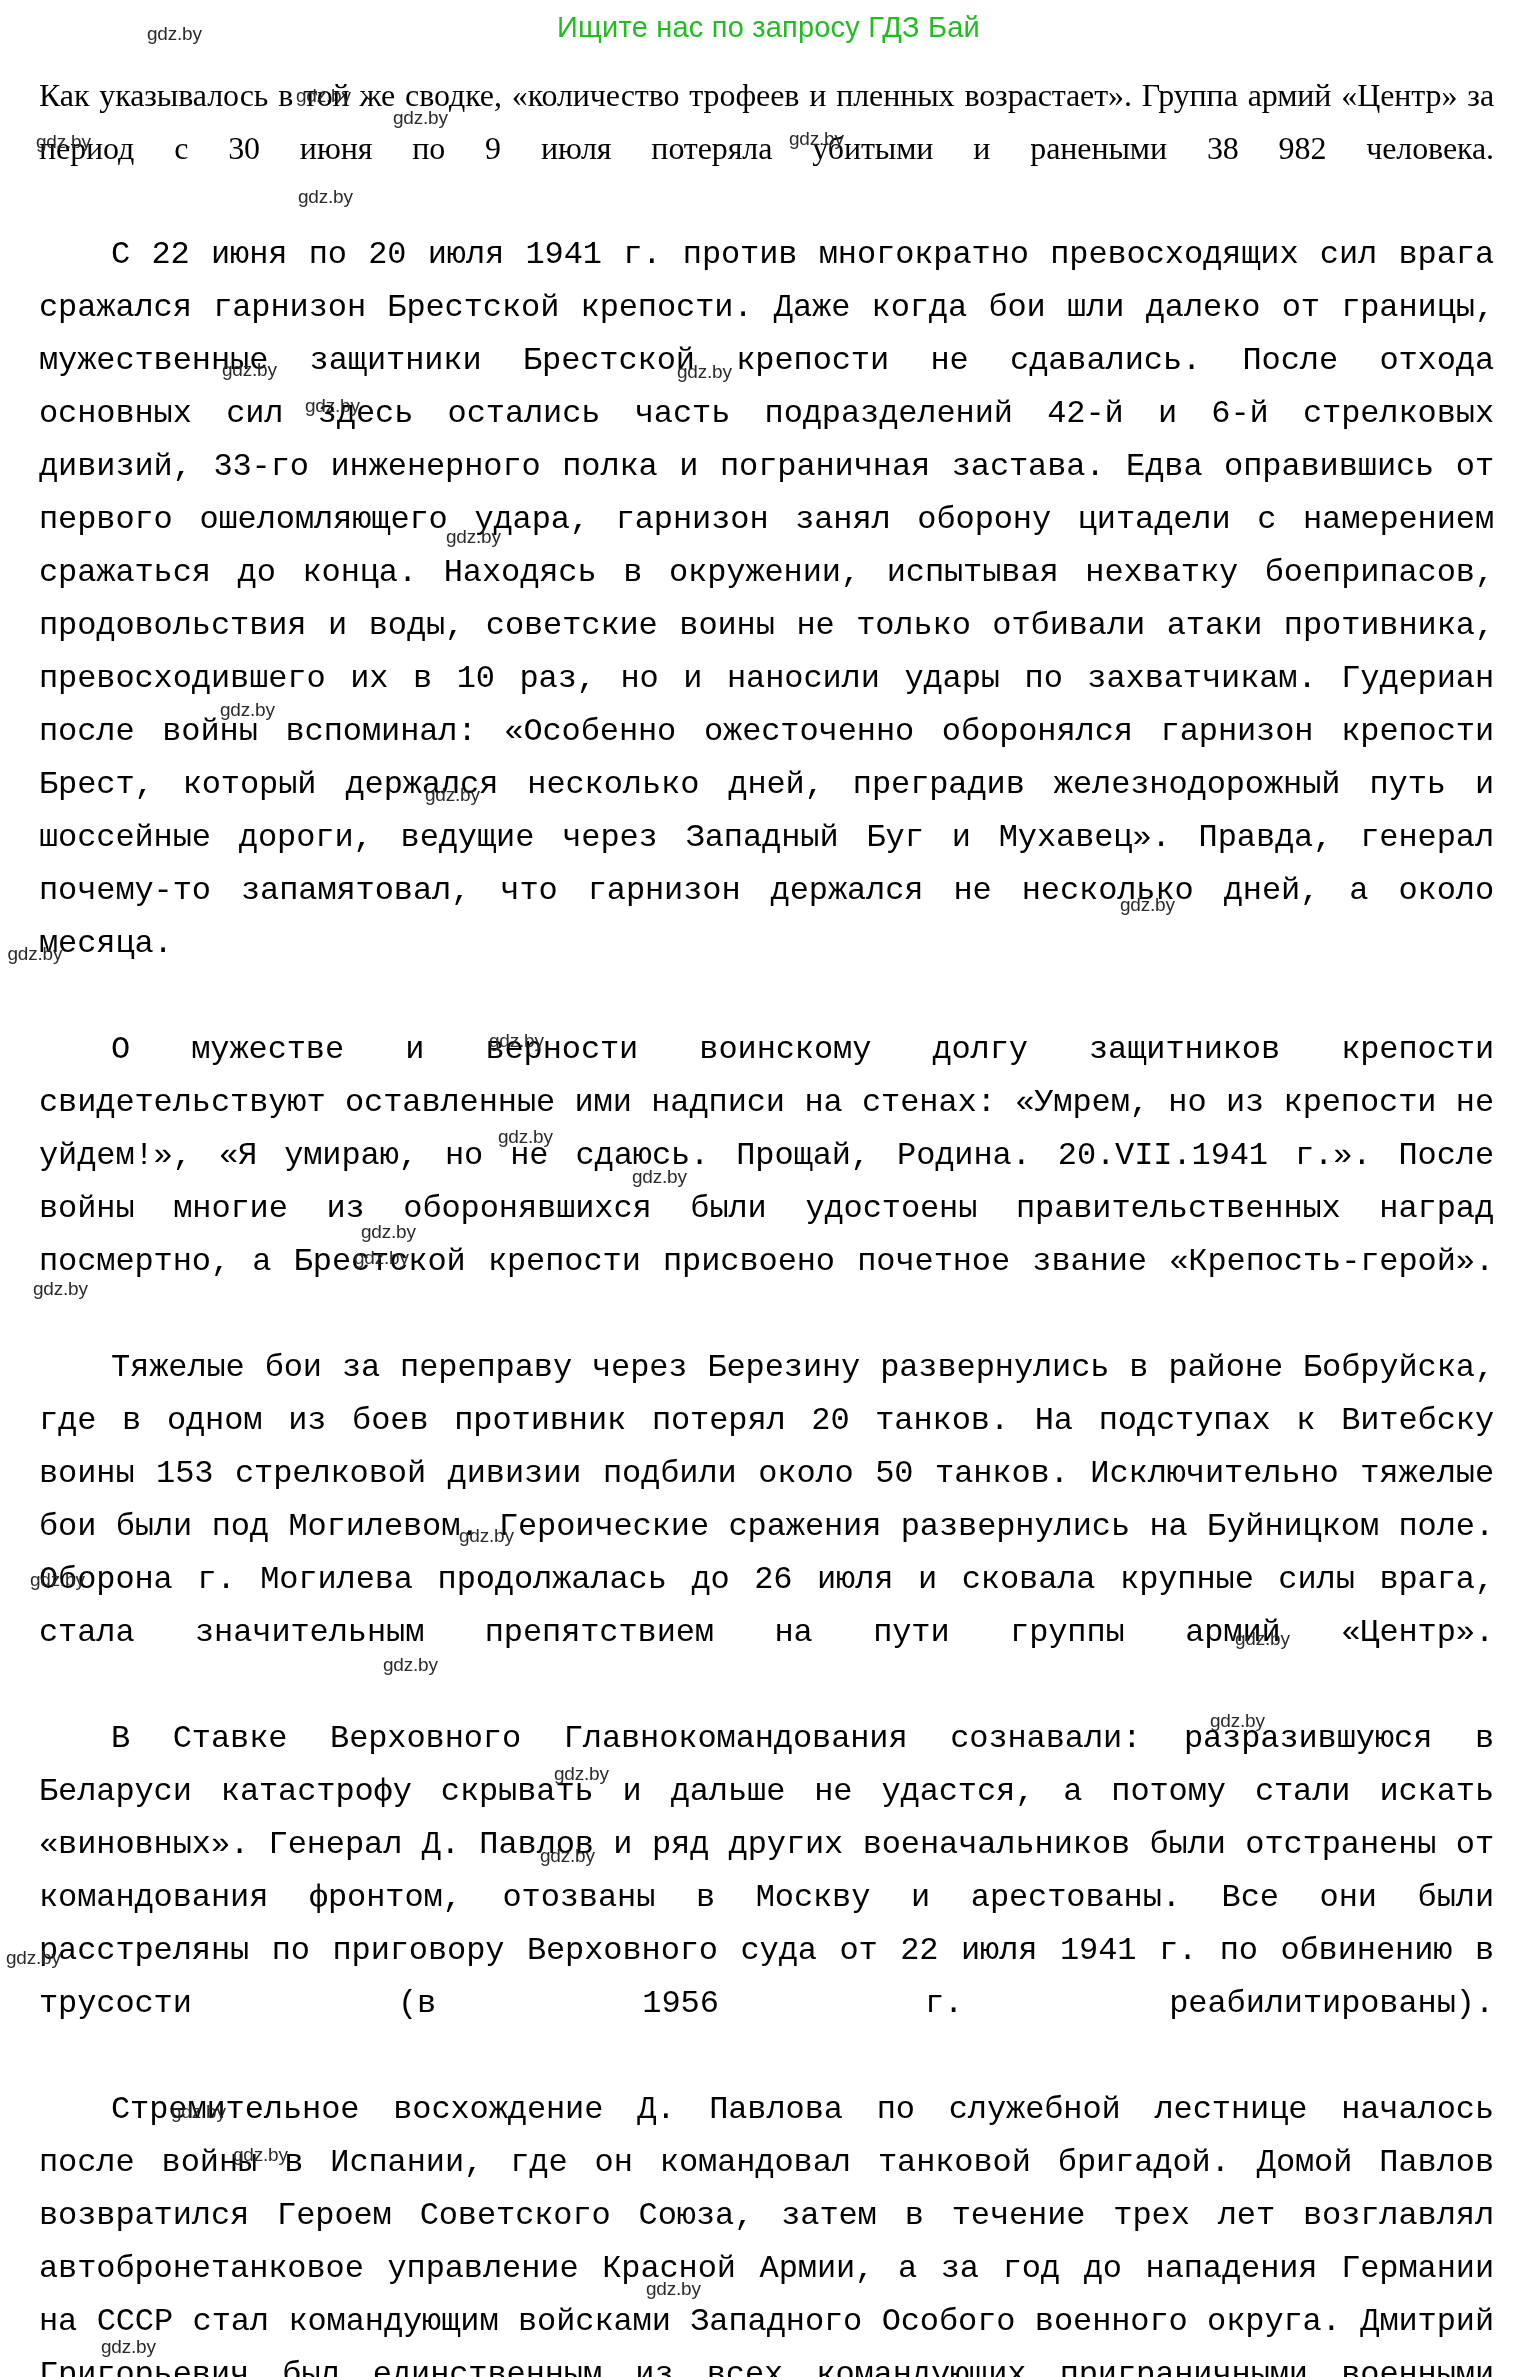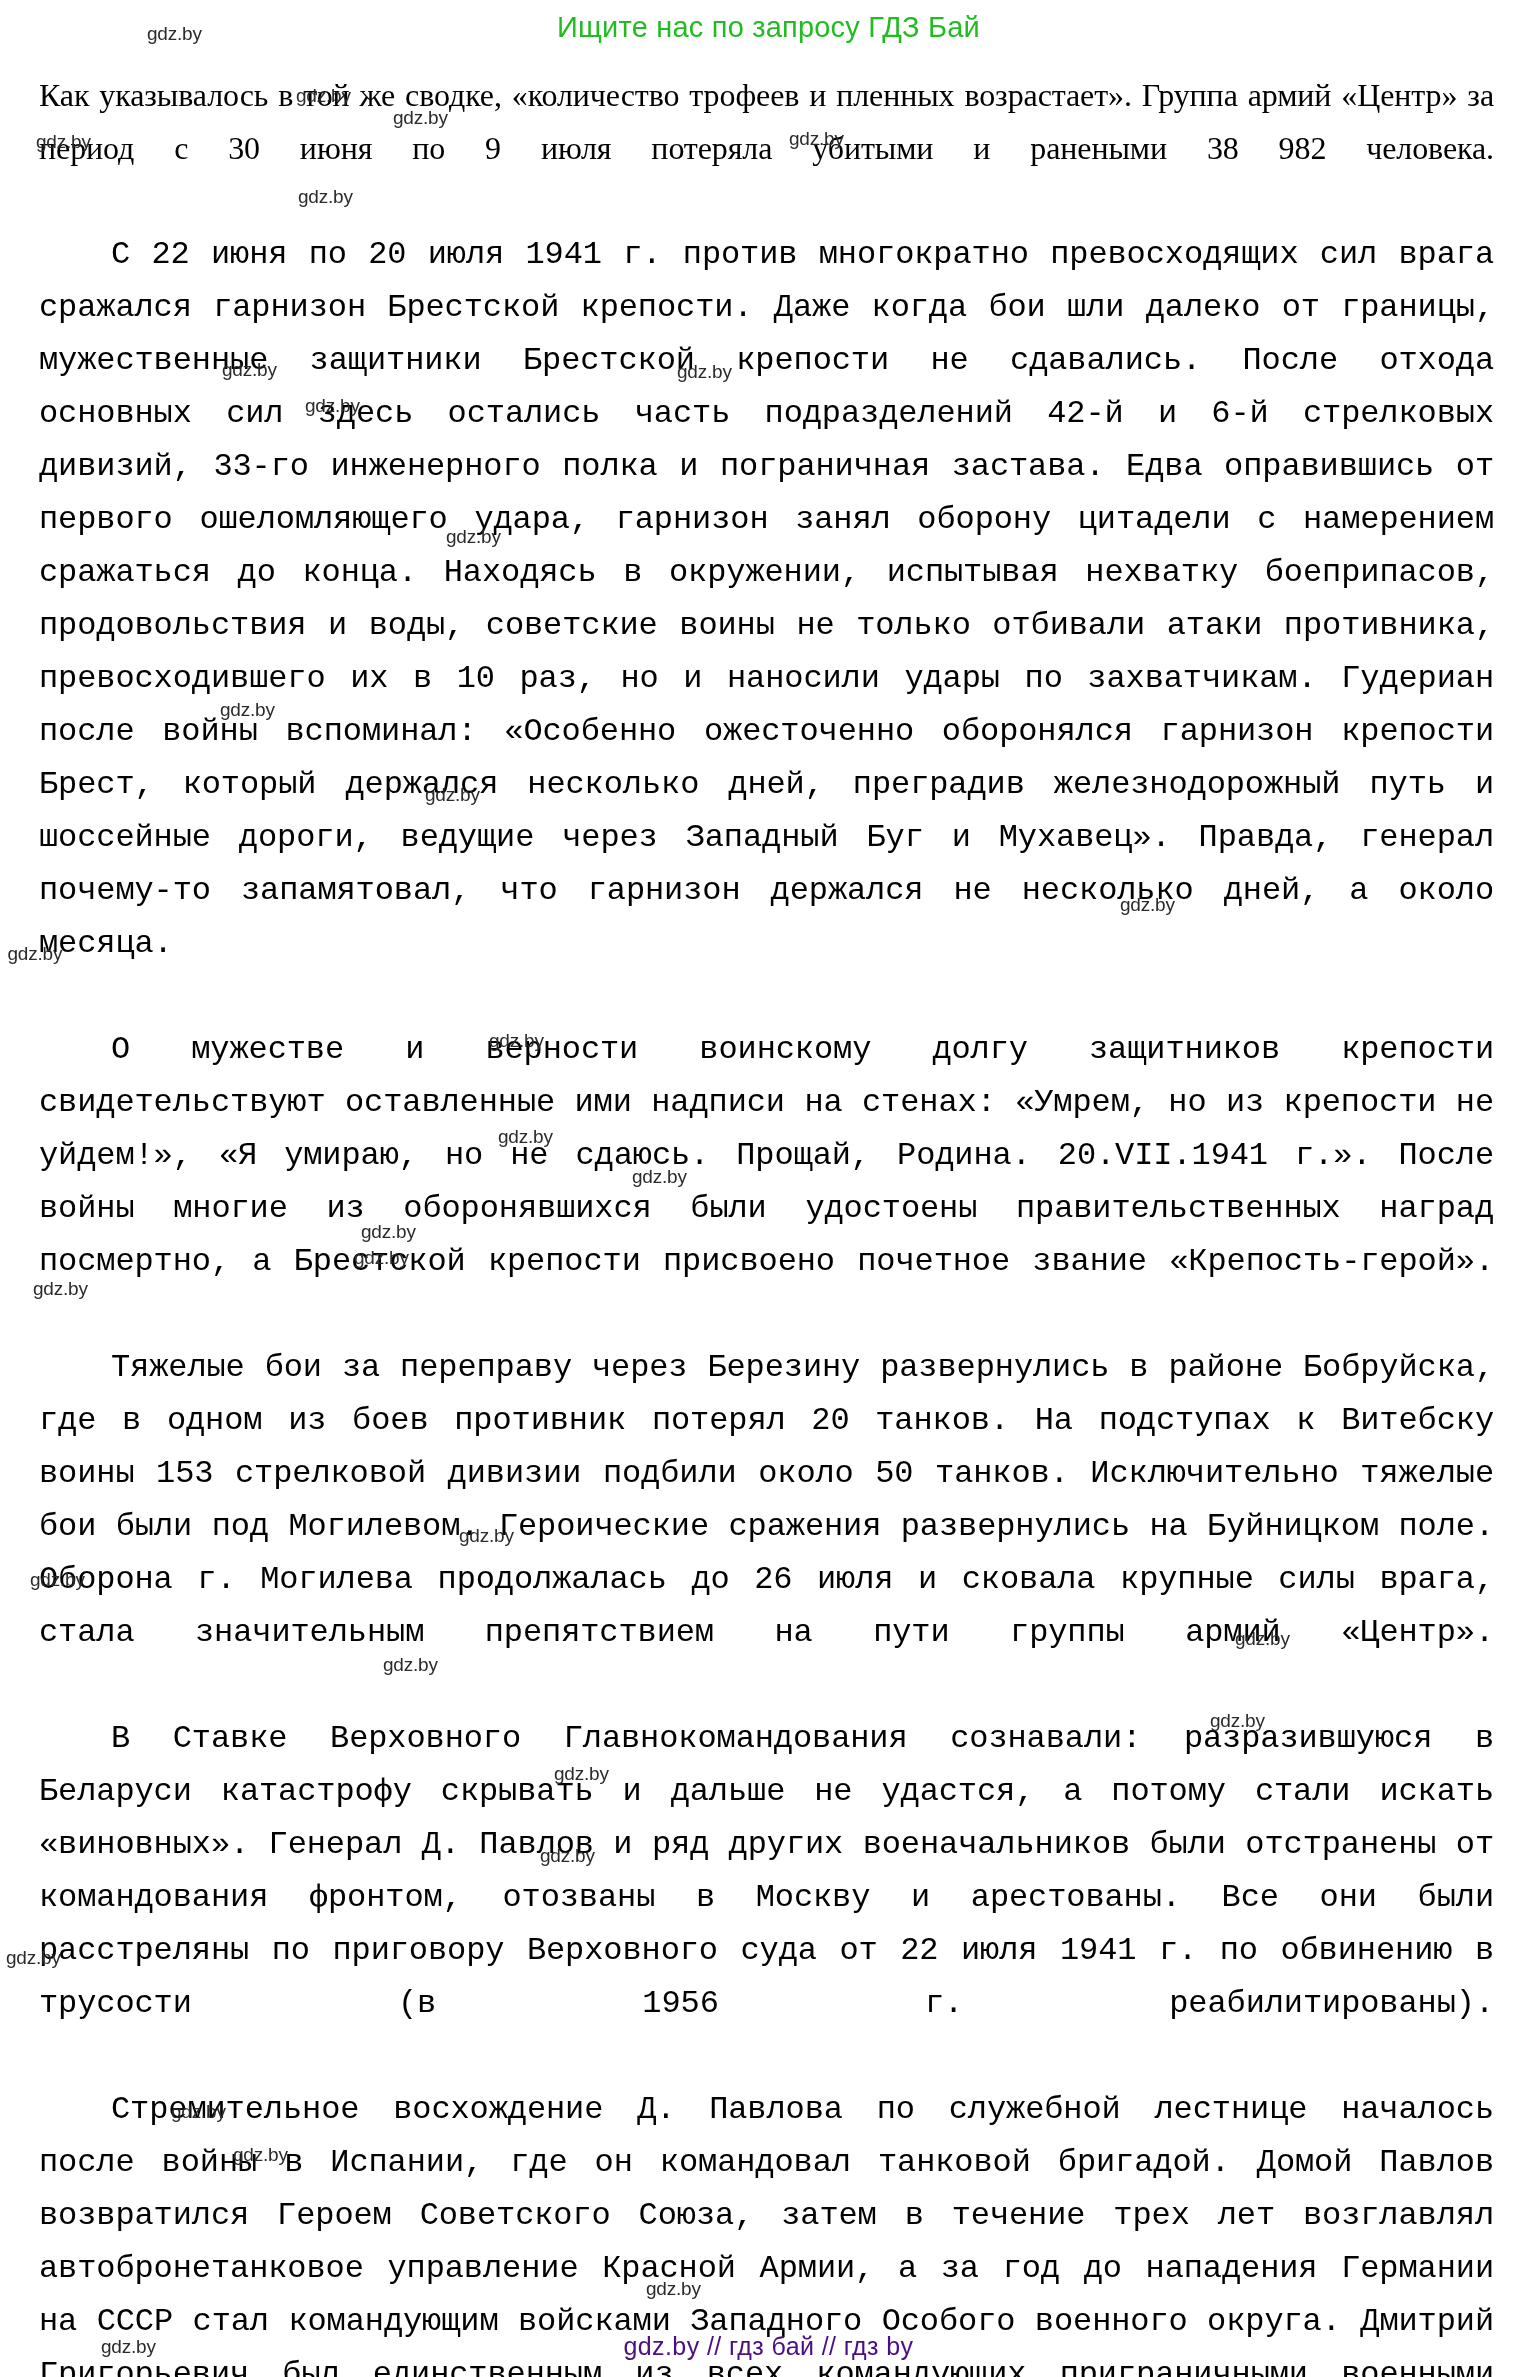--- a/index.html
+++ b/index.html
@@ -136,16 +136,15 @@
       <div class="wm" style="left: 1210px; top: 1710px; color: rgb(43, 43, 43);">gdz.by</div>
       <div class="wm" style="left: 1235px; top: 1628px; color: rgb(43, 43, 43);">gdz.by</div>
       <div class="wm" style="left: 540px; top: 1845px; color: rgb(43, 43, 43);">gdz.by</div>
       <div class="wm" style="left: 6px; top: 1947px; color: rgb(43, 43, 43);">gdz.by</div>
       <div class="wm" style="left: 171px; top: 2101px; color: rgb(43, 43, 43);">gdz.by</div>
       <div class="wm" style="left: 233px; top: 2144px; color: rgb(43, 43, 43);">gdz.by</div>
       <div class="wm" style="left: 646px; top: 2278px; color: rgb(43, 43, 43);">gdz.by</div>
       <div class="wm" style="left: 101px; top: 2336px; color: rgb(43, 43, 43);">gdz.by</div>
     </div>
 
-  <div id="footer-banner" style="color: rgb(75, 15, 130);">gdz.by  //  гдз бай  //  гдз by</div>
 
 </div>
 
 
 </body></html>

